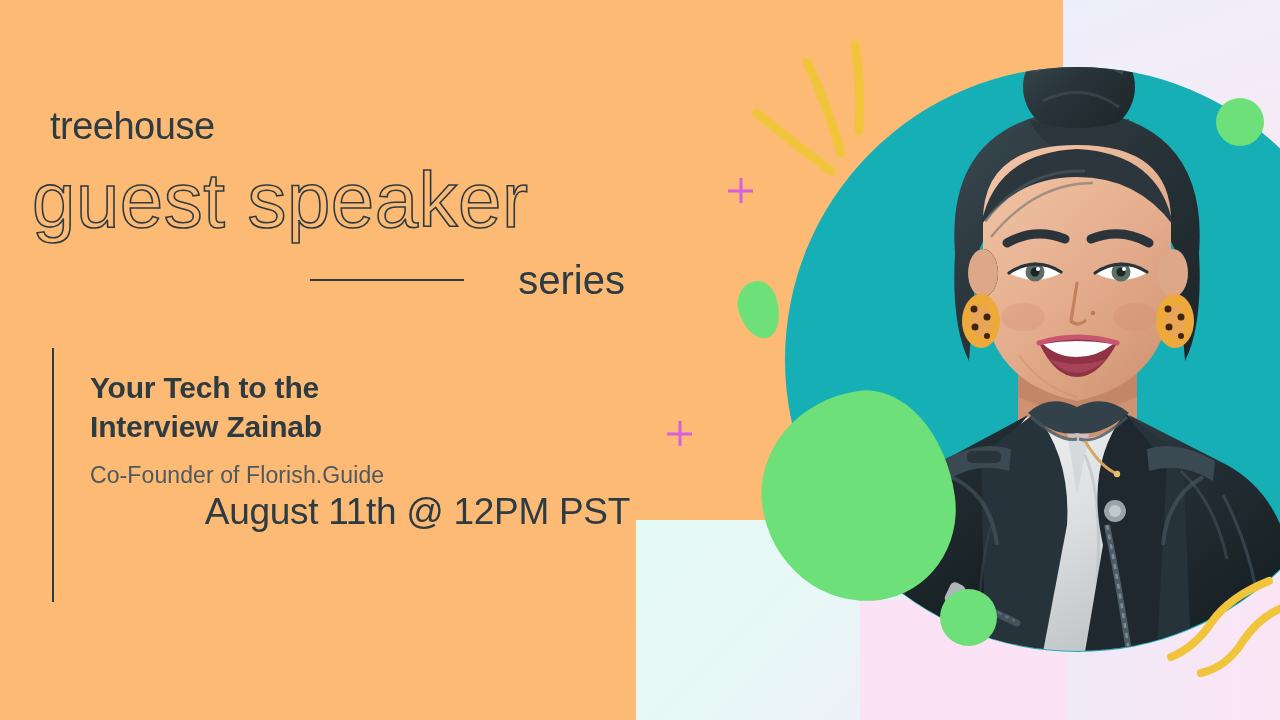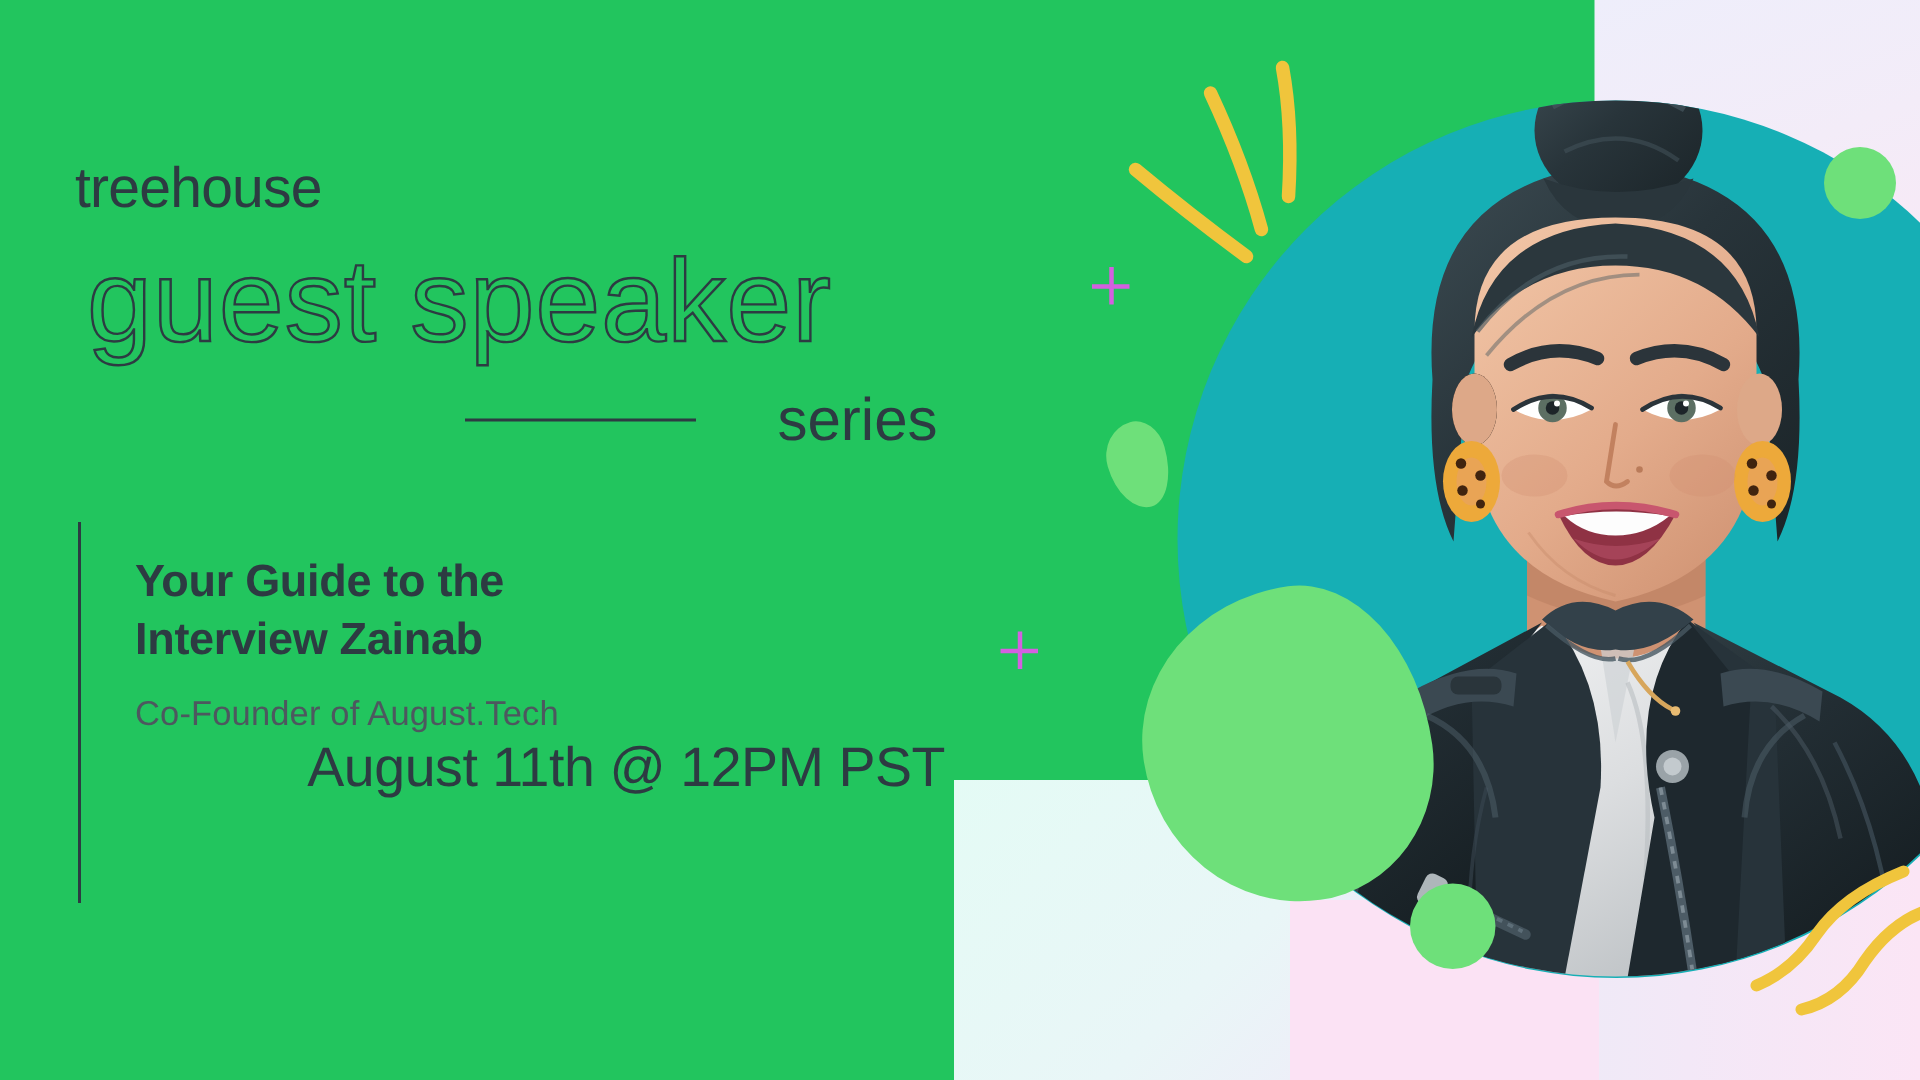--- a/index.html
+++ b/index.html
@@ -6,21 +6,21 @@
   html, body {
     margin: 0;
     padding: 0;
     background: #ffffff;
   }
   #stage {
     position: relative;
     width: 1280px;
     height: 720px;
     overflow: hidden;
-    background: #22c55e;
+    background: #fdba74;
     font-family: "Liberation Sans", sans-serif;
     -webkit-font-smoothing: antialiased;
   }
 
   
   .panel {
     position: absolute;
   }
   #panel-topright {
     left: 1063px;
@@ -162,21 +162,21 @@
     top: 107px;
     font-size: 38px;
     font-weight: 400;
     letter-spacing: -0.5px;
     color: #2d3b42;
     line-height: 1;
   }
 
   #headline-outline {
     position: absolute;
-    left: 58px;
+    left: 32px;
     top: 160px;
     font-size: 78px;
     font-weight: 400;
     letter-spacing: 0.5px;
     line-height: 1.05;
     color: transparent;
     -webkit-text-stroke: 1.6px #2d3b42;
     white-space: nowrap;
   }
 
@@ -426,21 +426,21 @@
 
     <div id="series-row">
       <span id="series-rule"></span>
       <span id="series-label">series</span>
     </div>
 
     <div id="vrule"></div>
 
     <div id="info-block">
       <div id="session-title">
-        <div>Your Guide to the</div>
+        <div>Your Tech to the</div>
         <div>Interview Zainab</div>
       </div>
-      <div class="credit-line">Co-Founder of August.Tech</div>
+      <div class="credit-line">Co-Founder of Florish.Guide</div>
       <div id="datetime">August 11th @ 12PM PST</div>
     </div>
 
   </div>
 </div>
 
 </body></html>

